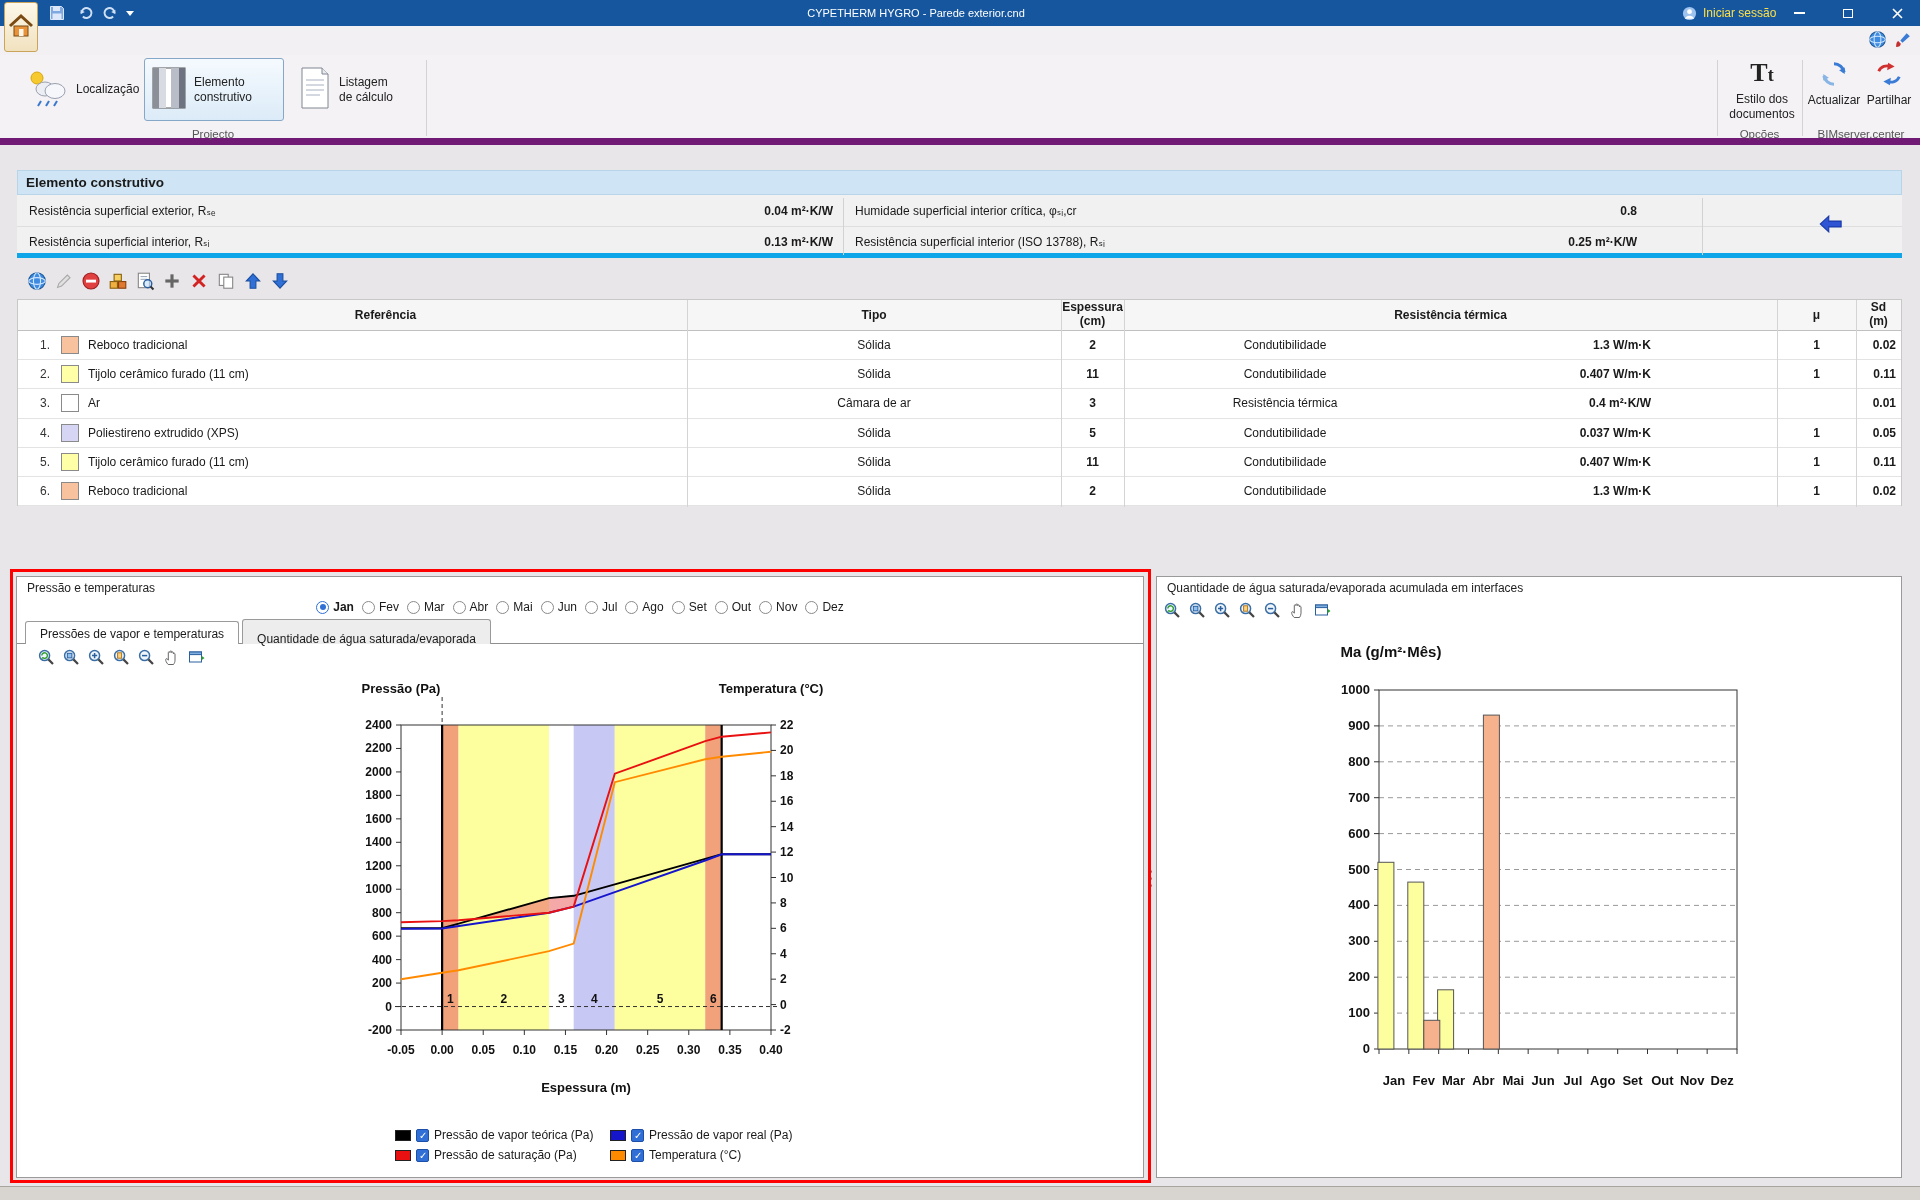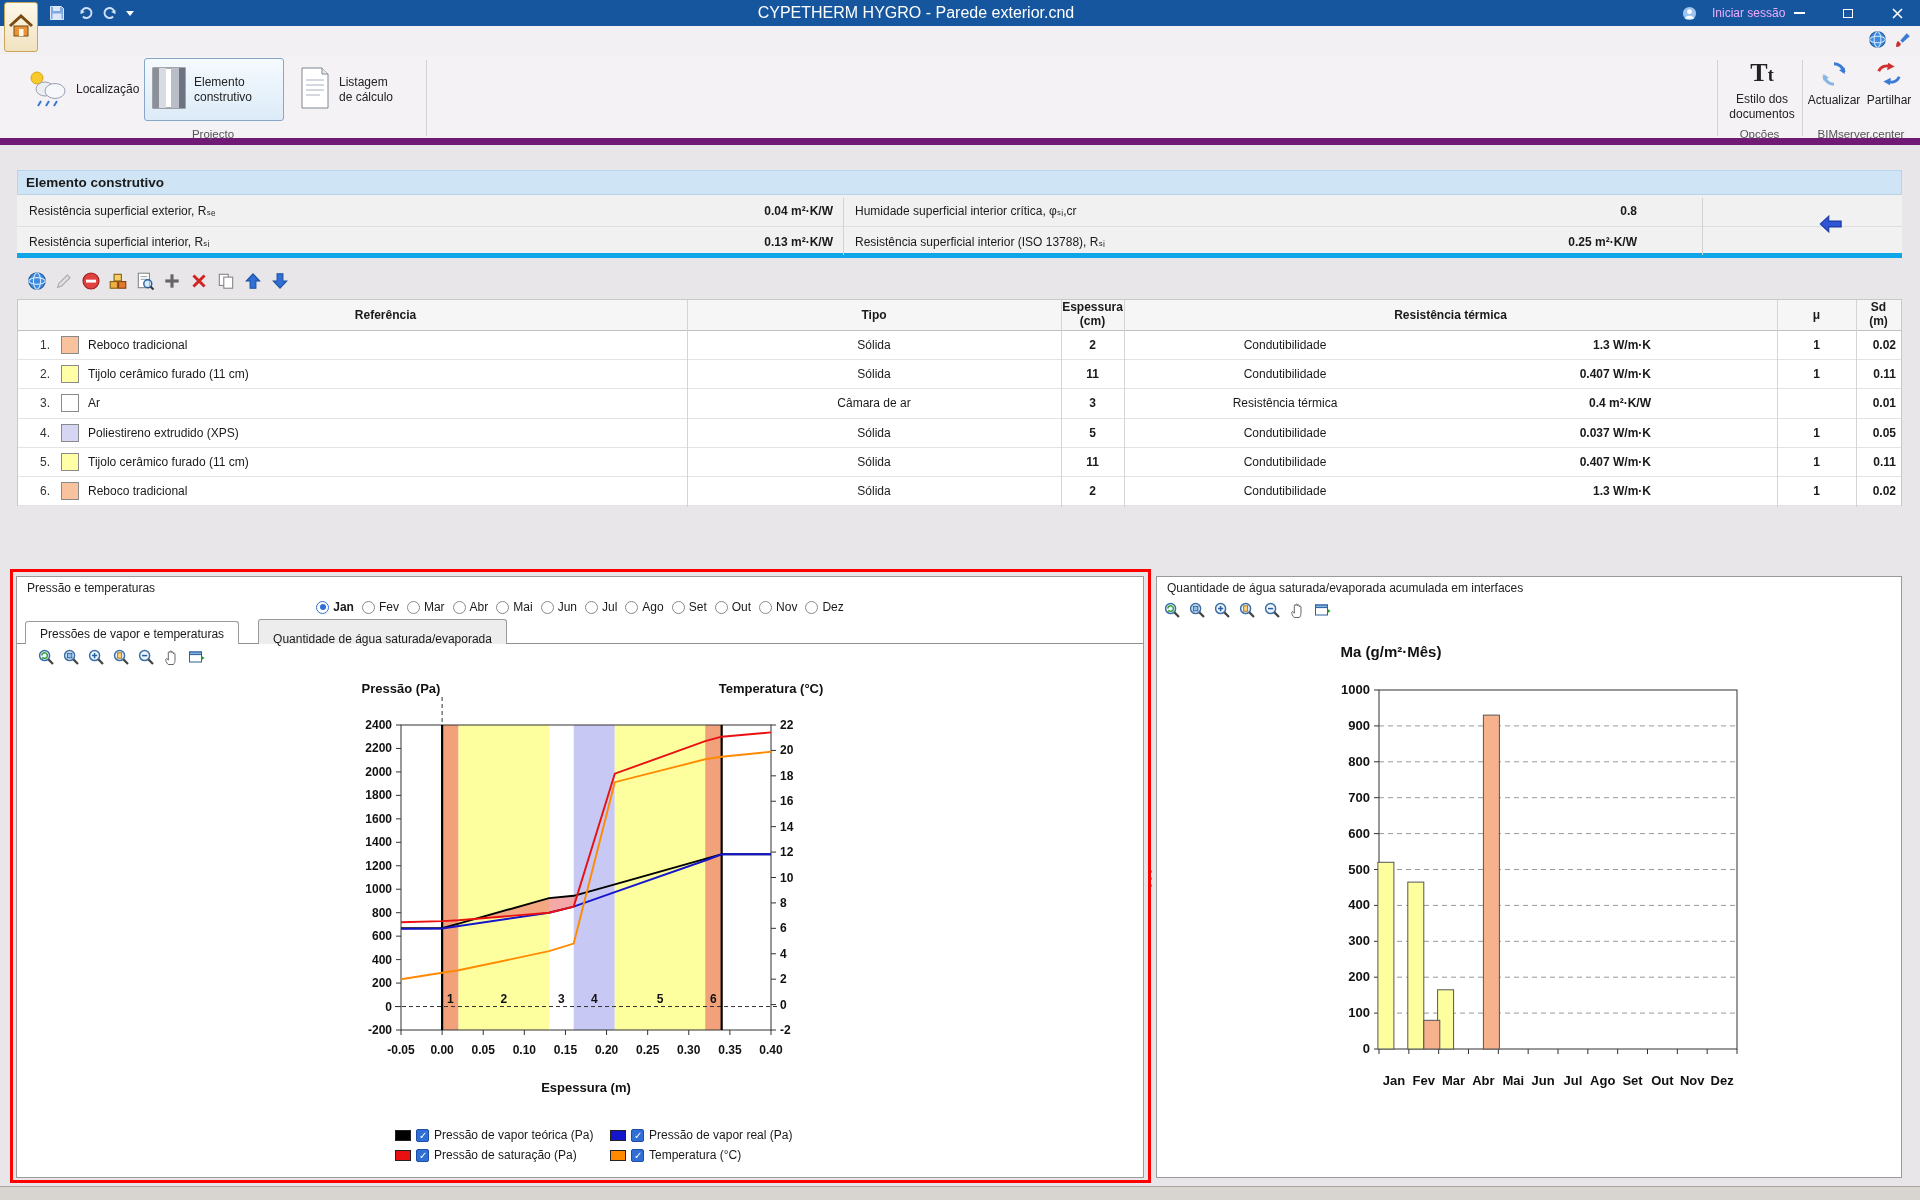--- a/index.html
+++ b/index.html
@@ -3,26 +3,26 @@
 <meta charset="utf-8">
 <title>CYPETHERM HYGRO</title>
 <style>
   *{margin:0;padding:0;box-sizing:border-box}
   html,body{width:1920px;height:1200px;overflow:hidden}
   body{position:relative;font-family:"Liberation Sans","DejaVu Sans",sans-serif;font-size:12px;color:#1a1a1a;background:#e8e6e9}
   svg text{font-family:"Liberation Sans","DejaVu Sans",sans-serif}
 
   
   #titlebar{position:absolute;left:0;top:0;width:1920px;height:26px;background:#15569e;color:#fff}
-  #win-title{position:absolute;left:0;top:0;width:1832px;height:26px;text-align:center;line-height:26px;font-size:16px}
+  #win-title{position:absolute;left:0;top:0;width:1832px;height:26px;text-align:center;line-height:26px;font-size:11px}
   #home-btn{position:absolute;left:4px;top:2px;width:34px;height:50px;background:linear-gradient(#fdf8ea,#f1e2bf);border:1px solid #c9a45a;border-radius:3px;z-index:12;display:flex;align-items:center;justify-content:center;cursor:pointer}
   .qat{position:absolute;top:4px;width:18px;height:18px;cursor:pointer}
   .qat svg{width:100%;height:100%}
   #qat-caret{position:absolute;top:11px;width:0;height:0;border-left:4px solid transparent;border-right:4px solid transparent;border-top:5px solid #fff;cursor:pointer}
-  #login{position:absolute;left:1682px;top:0;height:26px;display:flex;align-items:center;gap:15px;color:#f0abfc;cursor:pointer}
+  #login{position:absolute;left:1682px;top:0;height:26px;display:flex;align-items:center;gap:6px;color:#fde047;cursor:pointer}
   .winbtn{position:absolute;top:0;width:40px;height:26px;display:flex;align-items:center;justify-content:center;cursor:pointer}
   .glyph-min{width:11px;height:2px;background:#fff}
   .glyph-max{width:10px;height:9px;border:1.5px solid #fff}
 
   
   #subbar{position:absolute;left:0;top:26px;width:1920px;height:29px;background:#f2f0f3}
   .subicon{position:absolute;top:4px;width:19px;height:19px;cursor:pointer}
   .subicon svg{width:100%;height:100%}
 
   
@@ -75,21 +75,21 @@
   #right-panel{left:1156px;width:746px}
   .panel-title{position:absolute;left:10px;top:4px;font-size:12px;color:#222;white-space:nowrap}
   #months{position:absolute;left:0;top:21px;width:100%;display:flex;justify-content:center;gap:8px;align-items:center;height:18px}
   .month{display:flex;align-items:center;gap:4px;cursor:pointer}
   .radio{width:13px;height:13px;border-radius:50%;border:1px solid #8a8a8a;background:#fff;position:relative;display:inline-block}
   .radio.sel{border-color:#2f6fd6}
   .radio.sel::after{content:'';position:absolute;left:2.5px;top:2.5px;right:2.5px;bottom:2.5px;background:#2f6fd6;border-radius:50%}
   .mlb.b{font-weight:700}
   #left-tabs{position:absolute;left:8px;top:44px;display:flex;align-items:flex-end;height:23px;z-index:2}
   #tabs-line{position:absolute;left:0;top:66px;width:100%;height:1px;background:#8f8f8f}
-  .tab{height:20px;padding:12px 14px;background:#ededed;border:1px solid #9a9a9a;border-bottom:none;margin-right:19px;font-size:12px;border-radius:3px 3px 0 0;cursor:pointer;white-space:nowrap}
+  .tab{height:20px;padding:12px 14px;background:#ededed;border:1px solid #9a9a9a;border-bottom:none;margin-right:3px;font-size:12px;border-radius:3px 3px 0 0;cursor:pointer;white-space:nowrap}
   .tab.active{background:#fff;height:23px;padding-top:5px}
   .chart-toolbar{position:absolute;display:flex;gap:6px}
   #left-toolbar{left:20px;top:71px}
   #right-toolbar{left:6px;top:24px}
   .cicon{width:19px;height:19px;display:inline-block;cursor:pointer}
   .cicon svg{width:100%;height:100%}
   #chart-left{position:absolute;left:0;top:96px}
   #chart-right{position:absolute;left:0;top:54px}
   .leg-item{display:flex;align-items:center;gap:5px;height:20px;white-space:nowrap}
   .leg-sw{width:16px;height:11px;border:1px solid #222;display:inline-block}

